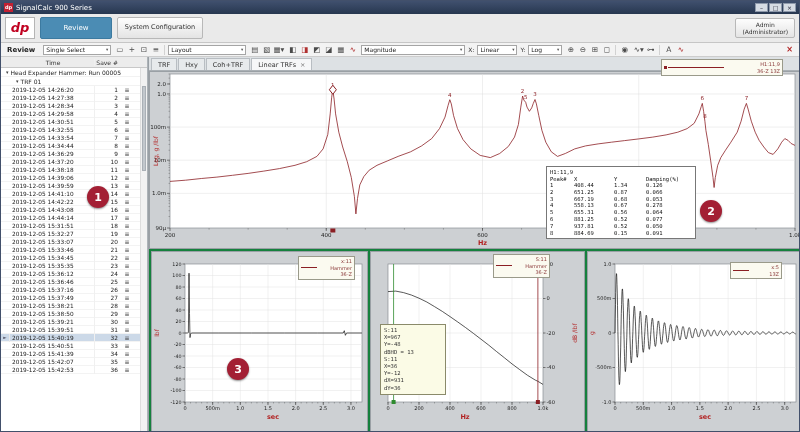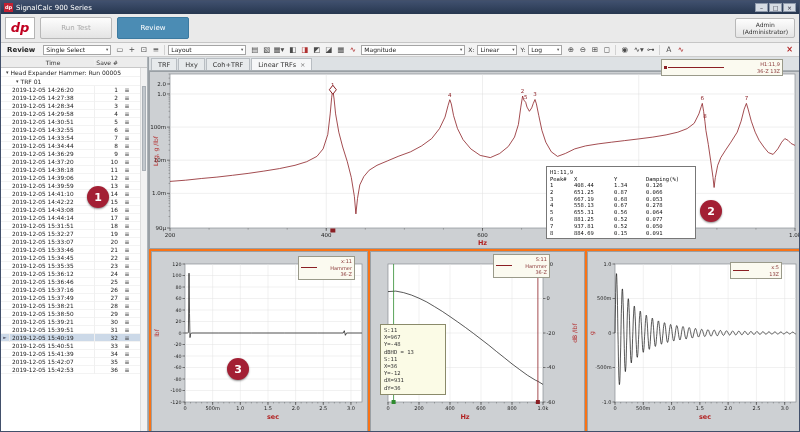--- a/index.html
+++ b/index.html
@@ -57,21 +57,21 @@
   .t1{padding-left:5px;}
   .t2{padding-left:15px;}
   .tcaret{font-size:5px;color:#444;}
   .srow{display:flex;height:8px;line-height:8px;font-size:5.8px;color:#222;
     border-bottom:1px solid #f3f3f3;align-items:center;}
   .srow.sel{background:#ccd9e8;}
   .sscroll{position:absolute;right:0;top:11px;bottom:0;width:7px;background:#f2f2f2;border-left:1px solid #ddd;}
   .sthumb{position:absolute;left:1px;right:1px;top:18px;height:85px;background:#c3c8cd;border:1px solid #aab0b6;}
   .vsplit{position:absolute;left:147px;top:56px;width:1px;bottom:0;background:#9aa0a5;z-index:2;}
   
-  .main{position:absolute;left:148px;top:56px;right:0;bottom:0;background:#f97316;}
+  .main{position:absolute;left:148px;top:56px;right:0;bottom:0;background:#15803d;}
   .doc-tabs{position:absolute;top:0;left:0;right:0;height:14px;background:#dde1e4;
     border-bottom:1px solid #aab0b5;display:flex;align-items:flex-end;padding-left:2px;gap:1px;}
   .dtab{font-size:6.5px;padding:2px 6px 1px 6px;background:#e7eaec;border:1px solid #b8bdc2;
     border-bottom:none;color:#333;display:inline-flex;gap:4px;align-items:center;}
   .dtab.active{background:#f6f7f8;}
   .dtx{color:#777;font-size:6.5px;}
   .charts{position:absolute;top:14px;left:0;right:0;bottom:0;}
   .panel{position:absolute;background:#cdd0d3;border:1px solid #9aa0a5;}
   #p-frf{left:0;top:0;width:652px;height:178px;}
   #p-ft{left:2px;top:180px;width:217px;height:182px;}
@@ -115,22 +115,22 @@
     <span class="tb-title">SignalCalc 900 Series</span>
     <span class="winbtns">
       <span class="wb">–</span>
       <span class="wb">□</span>
       <span class="wb">×</span>
     </span>
   </div>
 
   <div class="ribbon">
     <div class="dp-logo">dp</div>
-    <button class="rbtn disabled">Run Test</button>
     <button class="rbtn active">Review</button>
+    <button class="rbtn two">System Configuration</button>
     <button class="rbtn admin">
       <span>Admin</span>
       <span>(Administrator)</span>
     </button>
   </div>
 
   <div class="toolbar">
     <span class="tb-label">Review</span>
     <span class="combo" style="width:68px">
       <span>Single Select</span>

